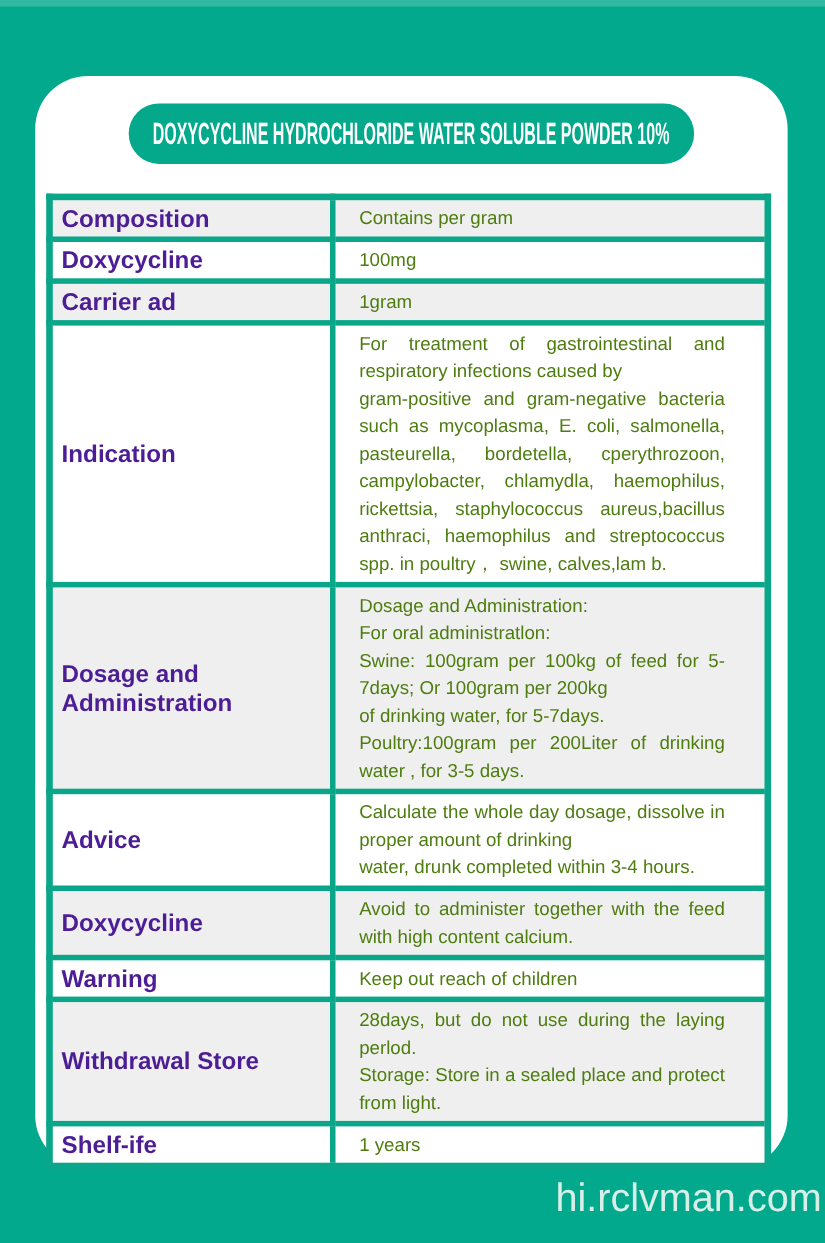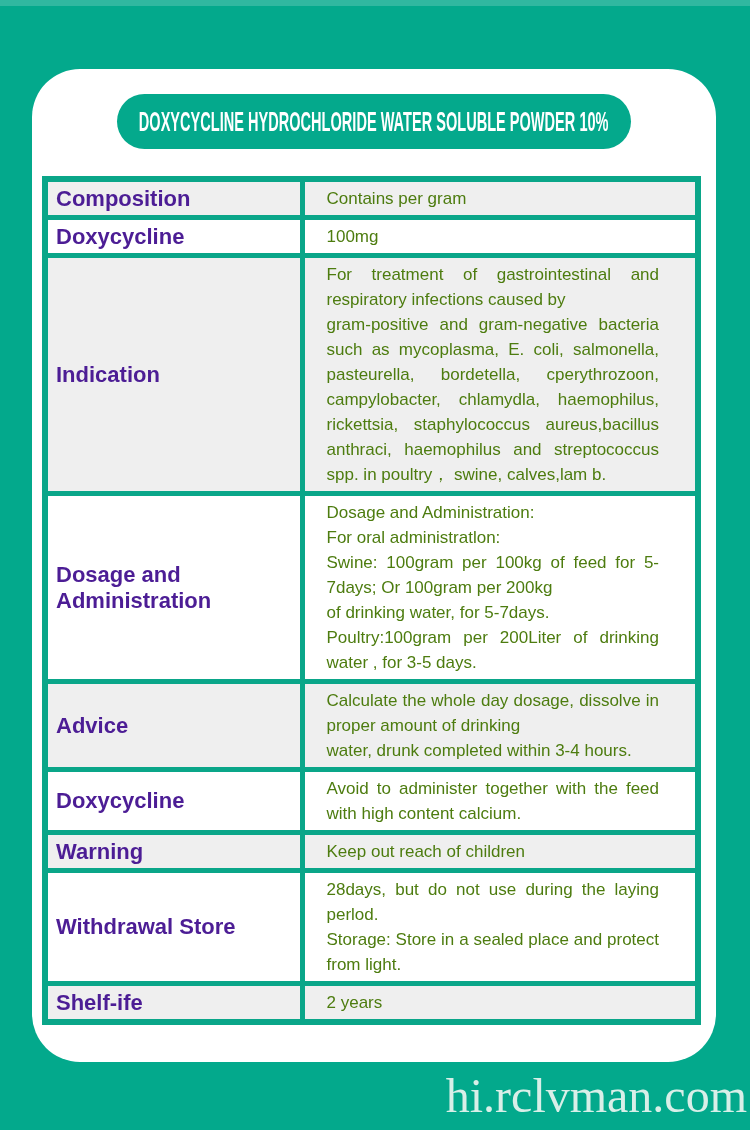--- a/index.html
+++ b/index.html
@@ -74,24 +74,24 @@
     line-height: 25px;
     color: #4d7c0f;
     text-align: justify;
     white-space: pre-line;
     padding: 4px 36px 4px 22px;
   }
   tr.short td { height: 33px; }
   .watermark {
     position: absolute;
     right: 3px; top: 1067px;
-    font-size: 48px;
+    font-size: 36px;
     line-height: 1.2;
     color: var(--watermark);
-    font-family: Liberation Serif, serif;
+    font-family: Liberation Sans, sans-serif;
   }
 </style>
 </head>
 <body>
 
 <div class="top-strip"></div>
 
 <div class="card">
 
   <div class="pill">
@@ -100,20 +100,24 @@
 
   <table class="spec">
     <tbody>
       <tr class="short">
         <td class="label">Composition</td>
         <td class="value">Contains per gram</td>
       </tr>
       <tr class="short">
         <td class="label">Doxycycline</td>
         <td class="value">100mg</td>
+      </tr>
+      <tr class="short">
+        <td class="label">Carrier ad</td>
+        <td class="value">1gram</td>
       </tr>
       <tr>
         <td class="label">Indication</td>
         <td class="value">For treatment of gastrointestinal and respiratory infections caused by
 gram-positive and gram-negative bacteria such as mycoplasma, E. coli, salmonella, pasteurella, bordetella, cperythrozoon, campylobacter, chlamydla, haemophilus, rickettsia, staphylococcus aureus,bacillus anthraci, haemophilus and streptococcus spp. in poultry， swine, calves,lam b.</td>
       </tr>
       <tr>
         <td class="label">Dosage and Administration</td>
         <td class="value">Dosage and Administration:
 For oral administratlon:
@@ -134,20 +138,20 @@
         <td class="label">Warning</td>
         <td class="value">Keep out reach of children</td>
       </tr>
       <tr>
         <td class="label">Withdrawal Store</td>
         <td class="value">28days, but do not use during the laying perlod.
 Storage: Store in a sealed place and protect from light.</td>
       </tr>
       <tr class="short">
         <td class="label">Shelf-ife</td>
-        <td class="value">2 years</td>
+        <td class="value">1 years</td>
       </tr>
     </tbody>
   </table>
 
 </div>
 
 <div class="watermark">hi.rclvman.com</div>
 
 </body></html>

